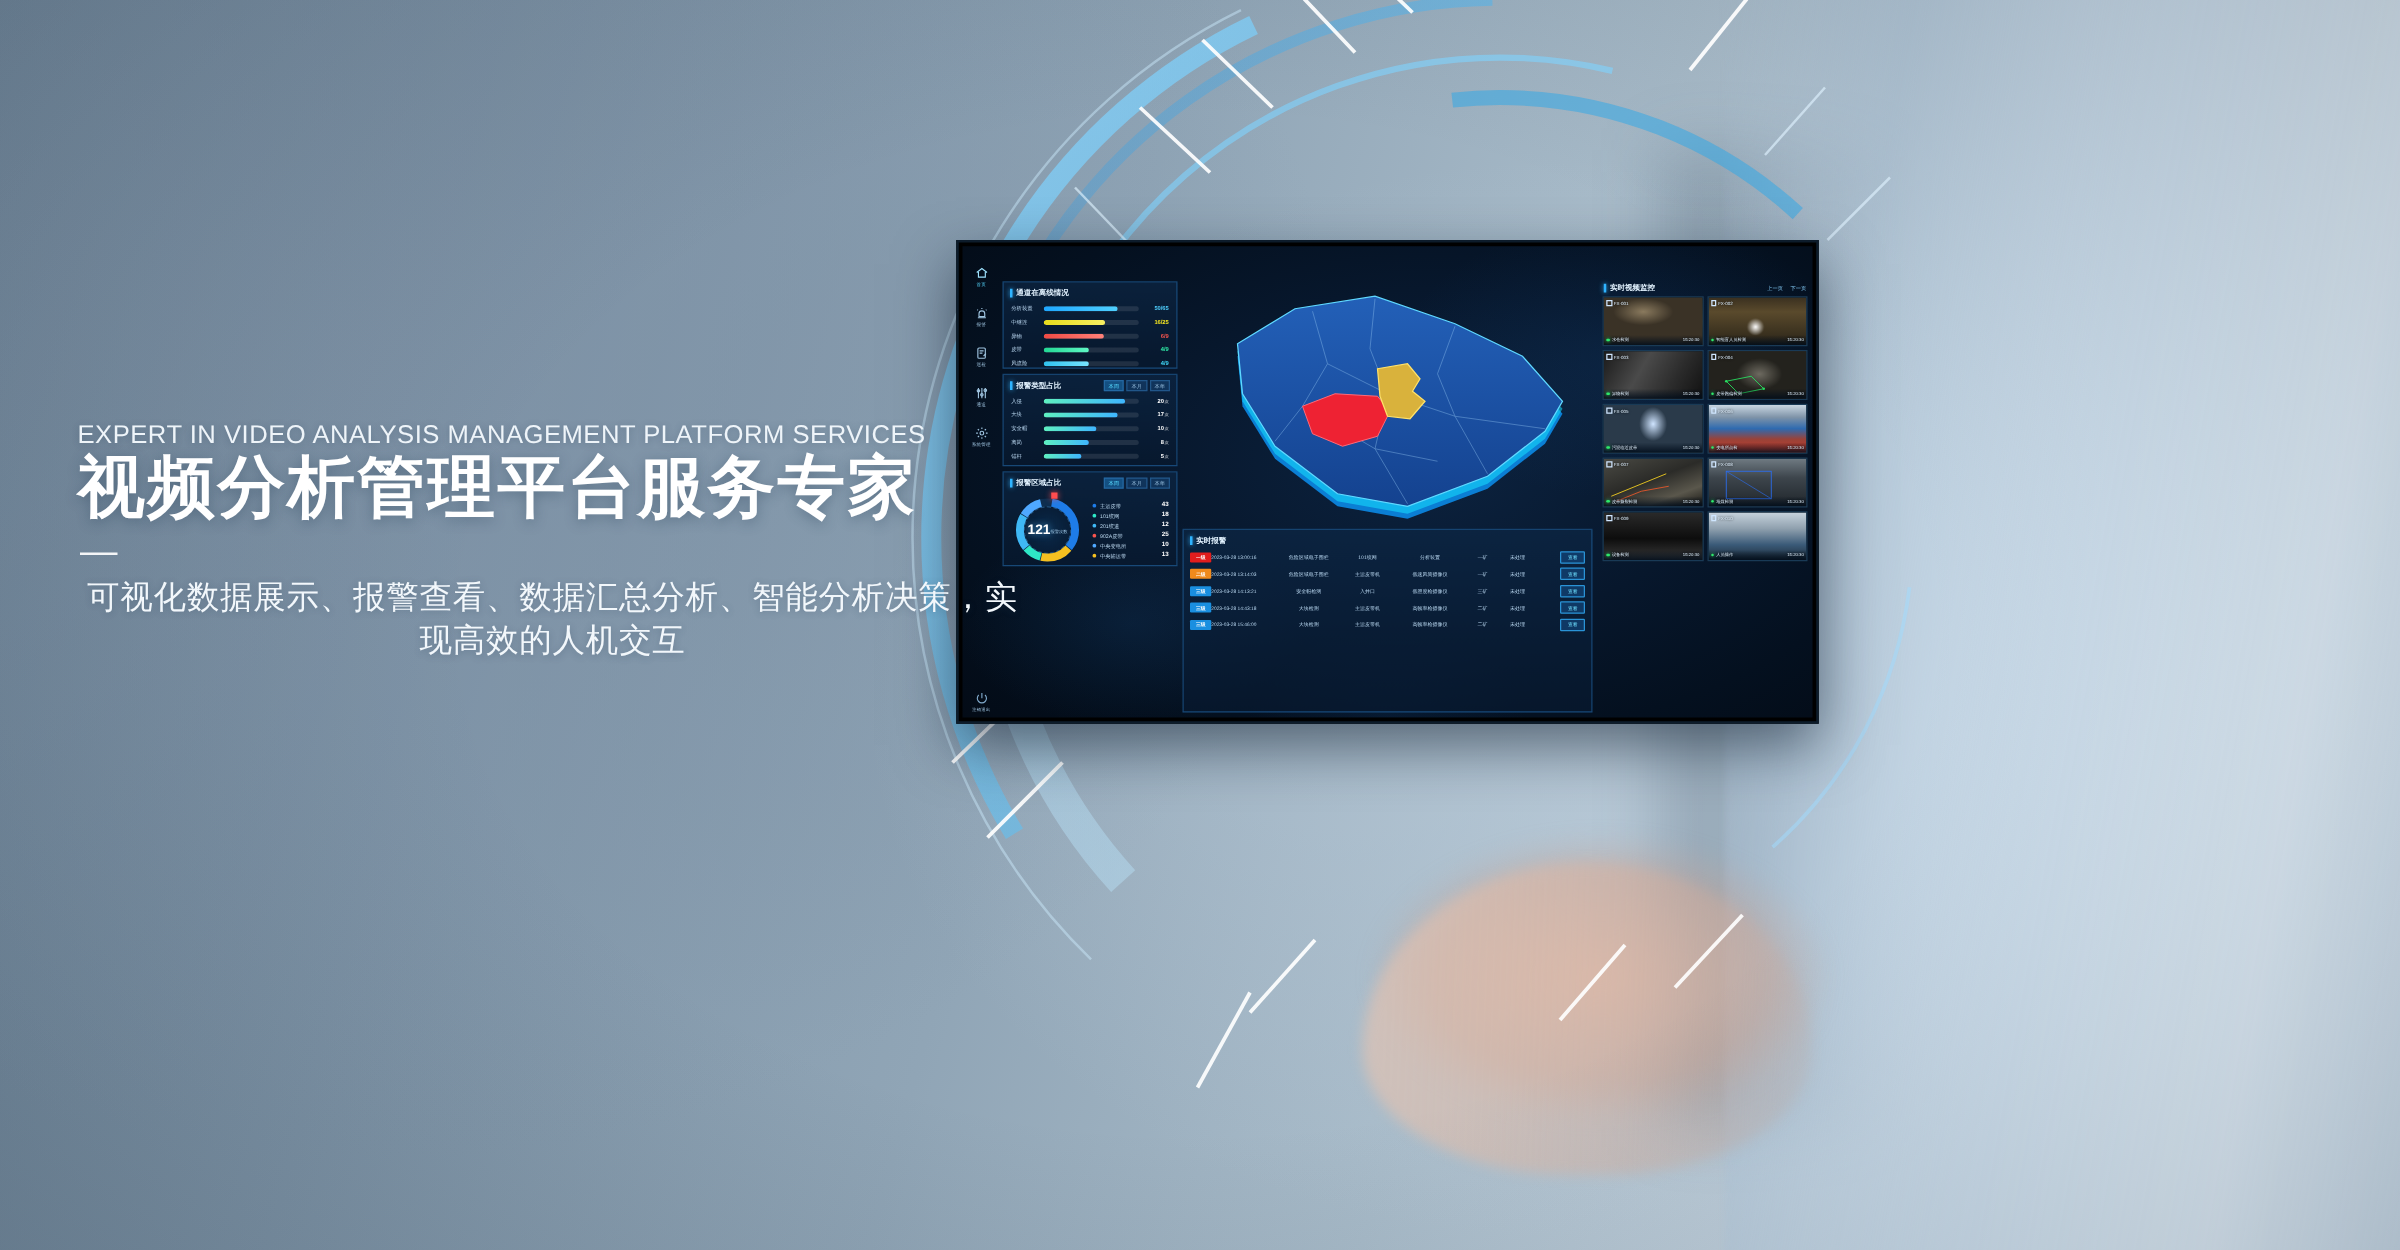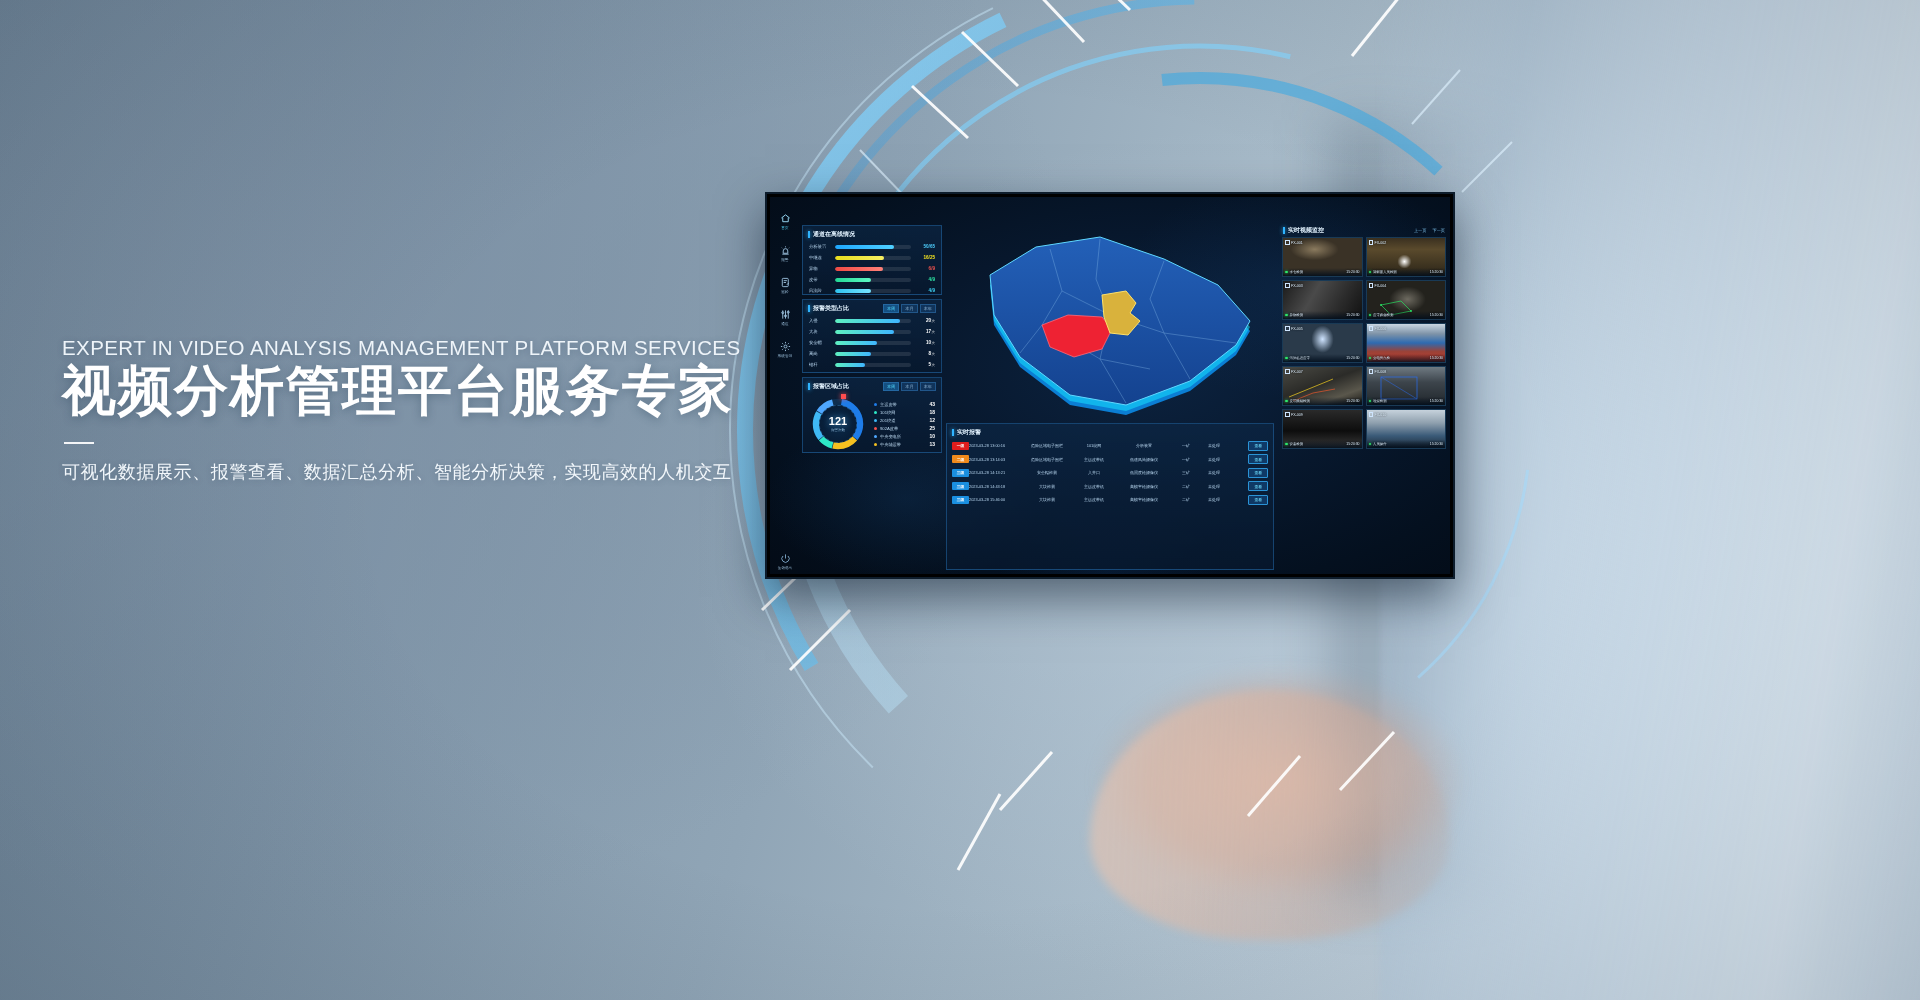--- a/index.html
+++ b/index.html
@@ -121,21 +121,21 @@
   .bar-val { width:24px; text-align:right; font-size:4.6px; font-weight:bold; flex:none; }
   .bar-unit { font-size:3.4px; font-weight:normal; opacity:.85; margin-left:.5px; }
 
   
   .donut-wrap { display:flex; align-items:center; padding:2px 6px 0 6px; }
   .donut { position:relative; width:58px; height:58px; flex:none; }
   .donut .hole {
     position:absolute; inset:10px; border-radius:50%;
     background:radial-gradient(circle, #0a2banything 0%, #07203c 100%);
     background:radial-gradient(circle,#0b2a4a 0%,#06182f 100%);
-    display:flex; flex-direction:column; align-items:center; justify-content:center;
+    display:flex; flex-direction:row; align-items:center; justify-content:center;
     border:.5px dashed rgba(80,170,240,.35);
   }
   .donut .bignum { font-size:11px; font-weight:bold; color:#ffffff; line-height:1; text-shadow:0 0 6px rgba(90,190,255,.8); }
   .donut .sublbl { font-size:3.4px; color:#9dc5e4; margin-top:1px; }
   .donut .marker { position:absolute; width:5px; height:5px; background:#ff4d4f; top:-1px; left:32px; box-shadow:0 0 5px #ff4d4f; }
   .legend { flex:1; padding-left:7px; }
   .leg-row { display:flex; align-items:center; height:8px; font-size:4.2px; color:#bcd9f0; }
   .leg-dot { width:3px; height:3px; border-radius:50%; margin-right:3px; flex:none; }
   .leg-name { flex:1; }
   .leg-val { font-weight:bold; font-size:5px; color:#ffffff; width:14px; text-align:right; }
@@ -191,22 +191,23 @@
   #hero-title {
     font-size:54px; font-weight:bold; color:#ffffff; letter-spacing:2px; line-height:1.12;
     text-shadow:0 2px 10px rgba(35,60,85,.38);
   }
   #hero-sub {
     margin-top:14px; font-size:20.5px; color:#eef4f9; letter-spacing:.4px;
     text-shadow:0 1px 6px rgba(35,60,85,.30);
   }
   #hero-rule { width:30px; height:2px; background:#ffffff; opacity:.92; margin:22px 0 16px 2px; }
   #hero-desc {
-    font-size:18px; color:#f2f7fb; letter-spacing:.6px;
+    font-size:26px; color:#f2f7fb; letter-spacing:.6px;
     text-shadow:0 1px 6px rgba(35,60,85,.30);
+    text-align:center;
   }
 </style>
 </head>
 <body>
 
 <div id="bg-photo">
   <div class="bg-base"></div>
   <div class="bg-person-shadow"></div>
   <div class="bg-person"></div>
   <div class="bg-hand"></div>

